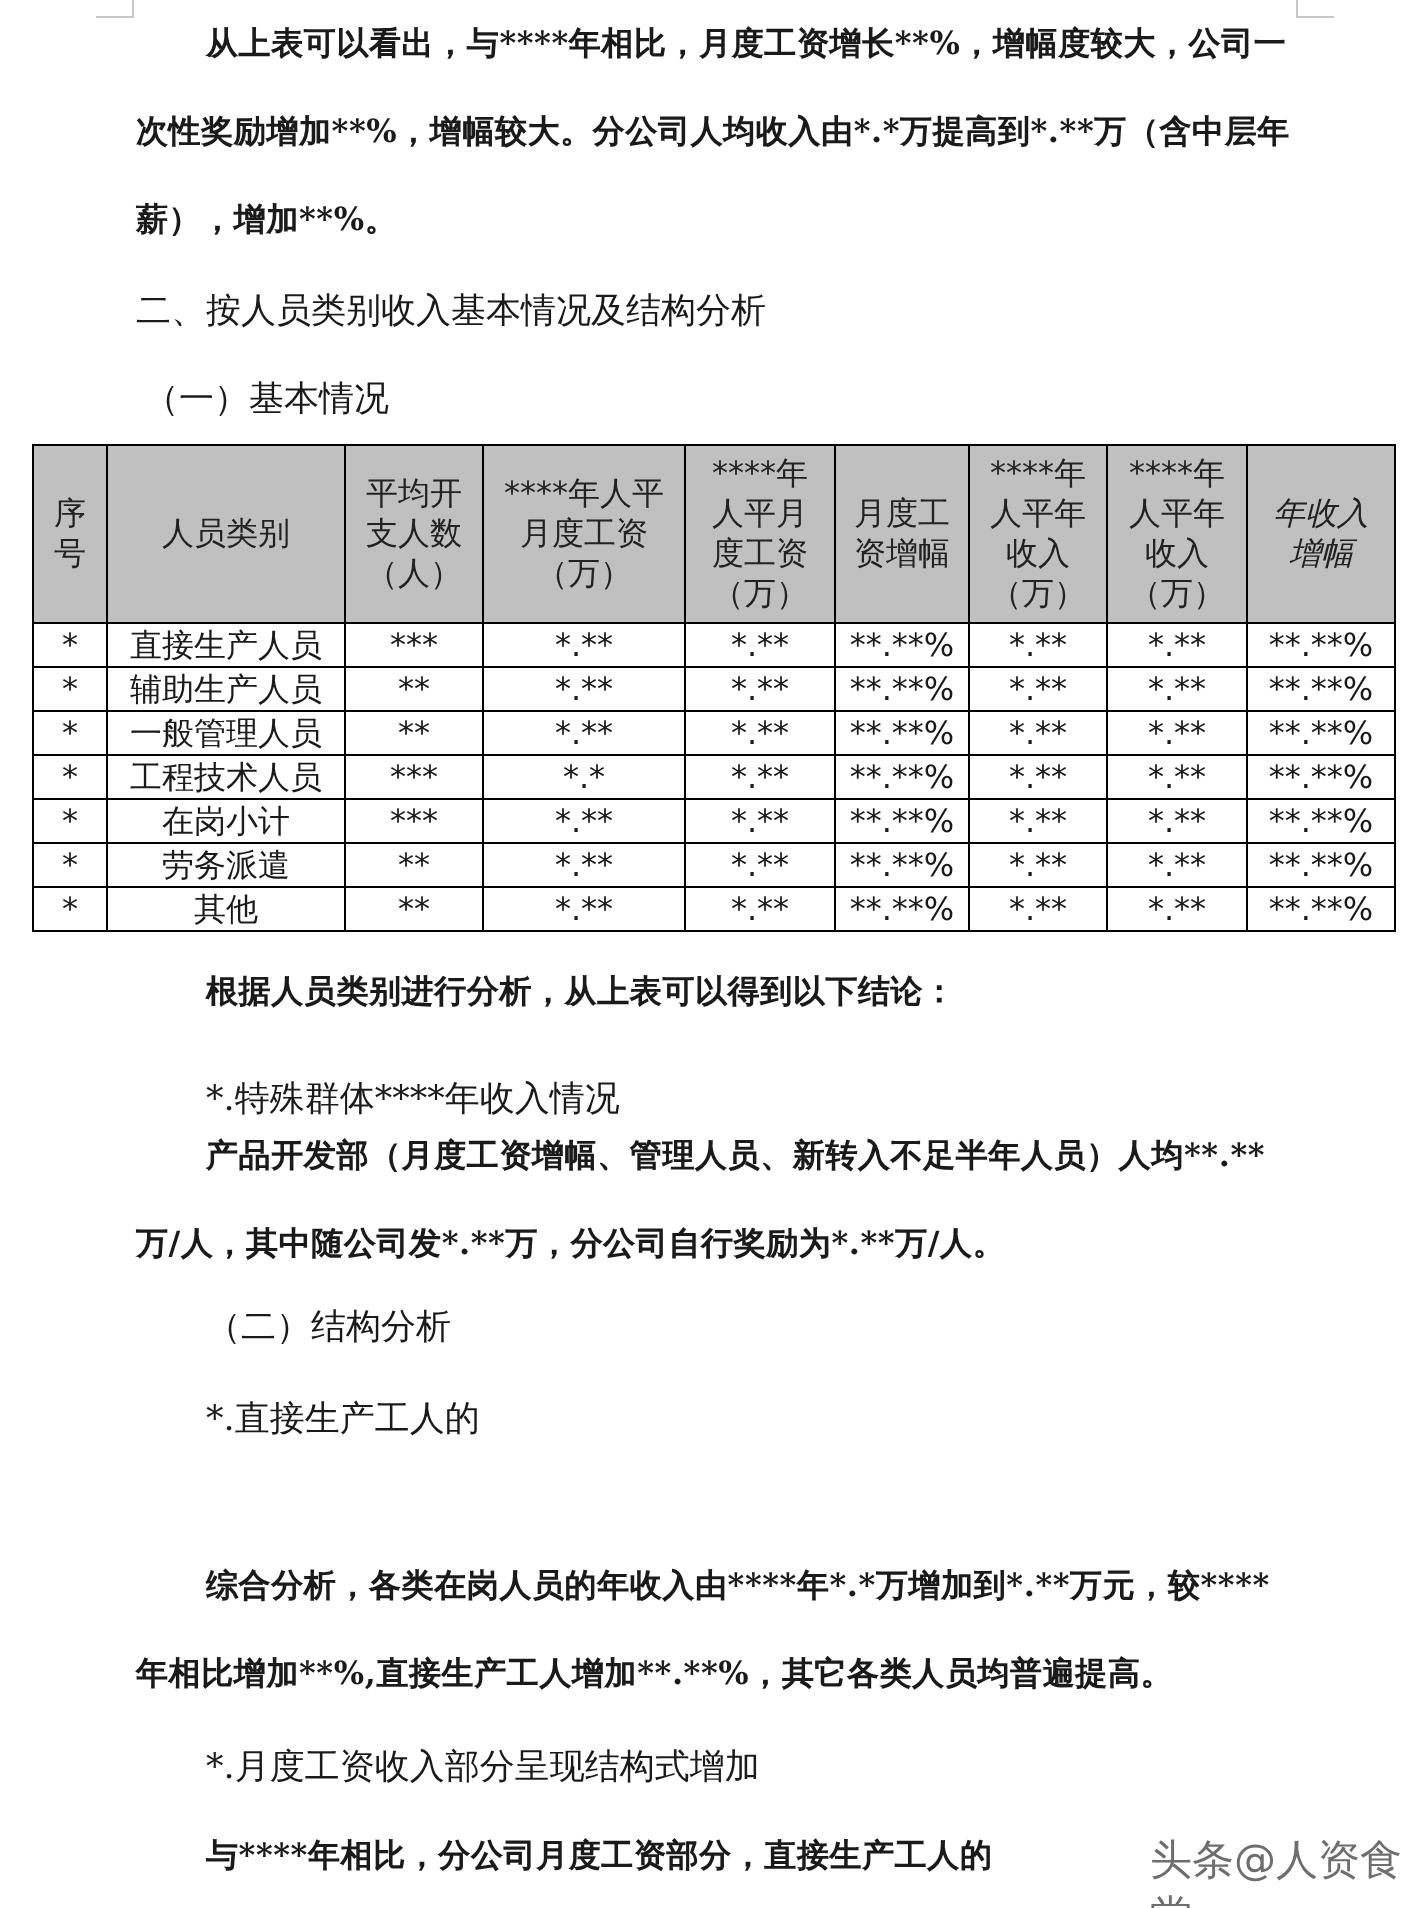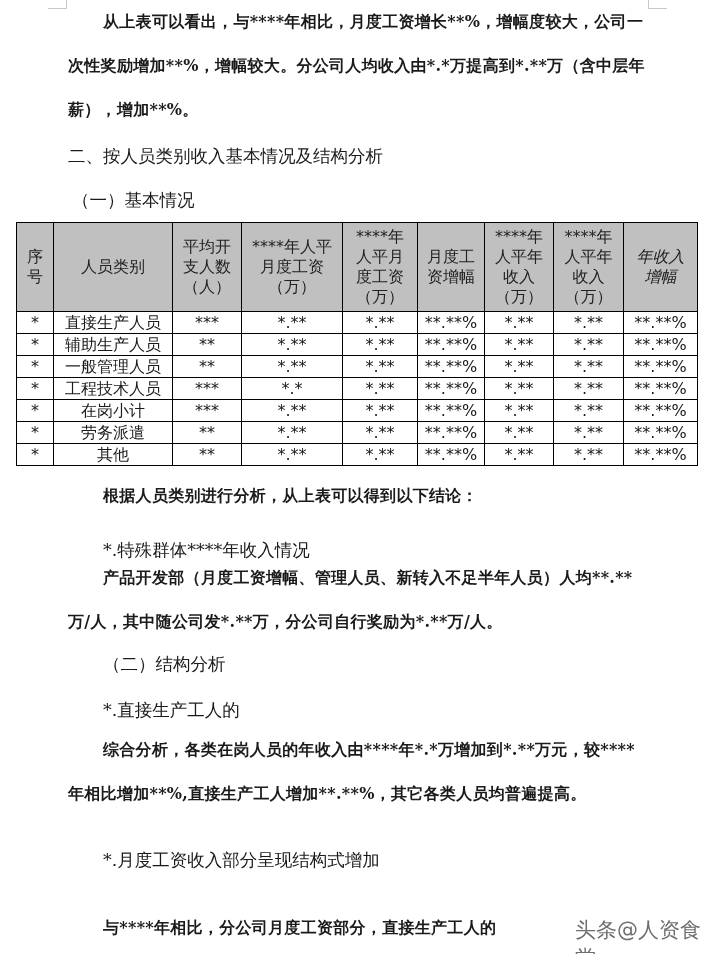--- a/index.html
+++ b/index.html
@@ -135,18 +135,18 @@
     </tr>
   </tbody>
 </table>
 
 <p class="para indent" style="top:474px;margin:0;">根据人员类别进行分析，从上表可以得到以下结论：</p>
 <div class="heading" style="left:103px;top:536px;">*.特殊群体****年收入情况</div>
 <p class="para indent" style="top:556px;margin:0;">产品开发部（月度工资增幅、管理人员、新转入不足半年人员）人均**.**万/人，其中随公司发*.**万，分公司自行奖励为*.**万/人。</p>
 
 <div class="heading" style="left:103px;top:650px;text-align:right;">（二）结构分析</div>
 <div class="heading" style="left:103px;top:696px;">*.直接生产工人的</div>
-<p class="para indent" style="top:728px;margin:0;">综合分析，各类在岗人员的年收入由****年*.*万增加到*.**万元，较****年相比增加**%,直接生产工人增加**.**%，其它各类人员均普遍提高。</p>
+<p class="para indent" style="top:771px;margin:0;">综合分析，各类在岗人员的年收入由****年*.*万增加到*.**万元，较****年相比增加**%,直接生产工人增加**.**%，其它各类人员均普遍提高。</p>
 
-<div class="heading" style="left:103px;top:846px;text-align:right;">*.月度工资收入部分呈现结构式增加</div>
+<div class="heading" style="left:103px;top:870px;text-align:right;">*.月度工资收入部分呈现结构式增加</div>
 <p class="para indent" style="top:906px;margin:0;white-space:nowrap;">与****年相比，分公司月度工资部分，直接生产工人的</p>
 
 <div class="watermark">头条@人资食堂</div>
 
 </body></html>

